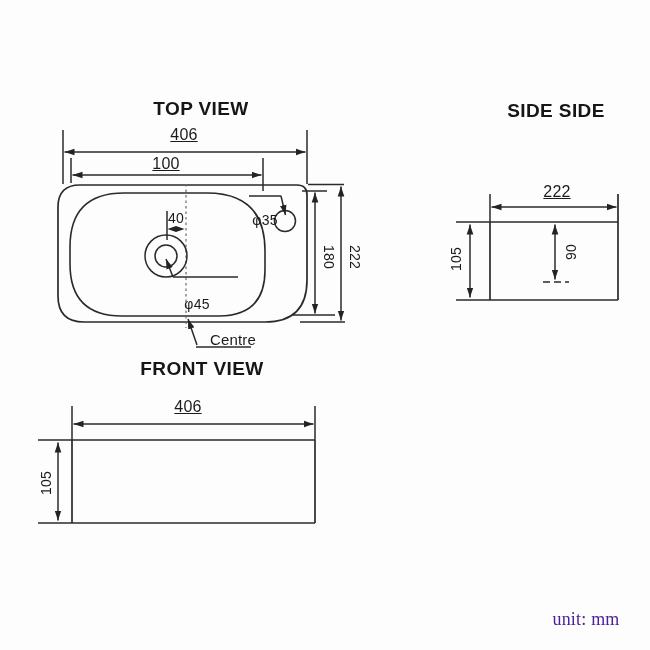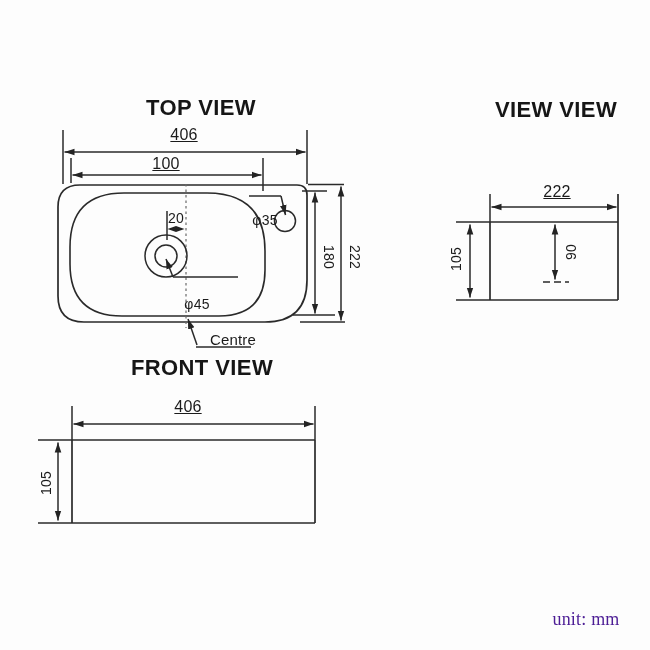--- a/index.html
+++ b/index.html
@@ -7,21 +7,21 @@
     width:650px;height:650px;position:relative;background:#fdfdfd;
     font-family:"Liberation Sans",sans-serif;color:#1b1b1b;overflow:hidden;
   }
   .canvas{position:absolute;inset:0;width:650px;height:650px;}
   svg{position:absolute;left:0;top:0;}
   .lbl{
     position:absolute;transform:translate(-50%,-50%);
     white-space:nowrap;line-height:1;letter-spacing:.2px;
     background:transparent;
   }
-  .title{font-size:22px;font-weight:bold;color:#161616;letter-spacing:.4px;}
+  .title{font-size:19px;font-weight:bold;color:#161616;letter-spacing:.4px;}
   .dim{font-size:16px;color:#1b1b1b;text-decoration:underline;}
   .dim-sm{font-size:14px;color:#1b1b1b;}
   .rot-cw{transform:translate(-50%,-50%) rotate(90deg);}
   .rot-ccw{transform:translate(-50%,-50%) rotate(-90deg);}
   .unit{font-size:18px;color:#4c1d95;font-family:Liberation Serif, serif;}
   .centre{font-size:15px;color:#1b1b1b;}
 </style>
 </head>
 <body>
 
@@ -99,26 +99,26 @@
       <path d="M38,440 H315" stroke-width="1.7"></path>
       <path d="M38,523 H315" stroke-width="1.7"></path>
       <path d="M72,440 V523" stroke-width="1.7"></path>
       <path d="M315,440 V523" stroke-width="1.7"></path>
 
       <line x1="58" y1="442.5" x2="58" y2="520.5" marker-start="url(#arr)" marker-end="url(#arr)"></line>
     </g>
   </svg>
 
   <span class="lbl title" style="left:201px;top:108px;">TOP VIEW</span>
-  <span class="lbl title" style="left:556px;top:110px;">VIEW VIEW</span>
+  <span class="lbl title" style="left:556px;top:110px;">SIDE SIDE</span>
   <span class="lbl title" style="left:202px;top:368px;">FRONT VIEW</span>
 
   <span class="lbl dim" style="left:184px;top:135px;">406</span>
   <span class="lbl dim" style="left:166px;top:164px;">100</span>
-  <span class="lbl dim-sm" style="left:176px;top:218px;">20</span>
+  <span class="lbl dim-sm" style="left:176px;top:218px;">40</span>
   <span class="lbl dim-sm" style="left:197px;top:268px;margin-top:36px;">φ45</span>
   <span class="lbl dim-sm" style="left:265px;top:220px;">φ35</span>
   <span class="lbl dim-sm rot-cw" style="left:329px;top:257px;">180</span>
   <span class="lbl dim-sm rot-cw" style="left:355px;top:257px;">222</span>
   <span class="lbl centre" style="left:233px;top:339px;text-align:center;">Centre</span>
 
   <span class="lbl dim" style="left:557px;top:192px;">222</span>
   <span class="lbl dim-sm rot-ccw" style="left:456px;top:259px;">105</span>
   <span class="lbl dim-sm rot-ccw" style="left:571px;top:252px;">90</span>
 

